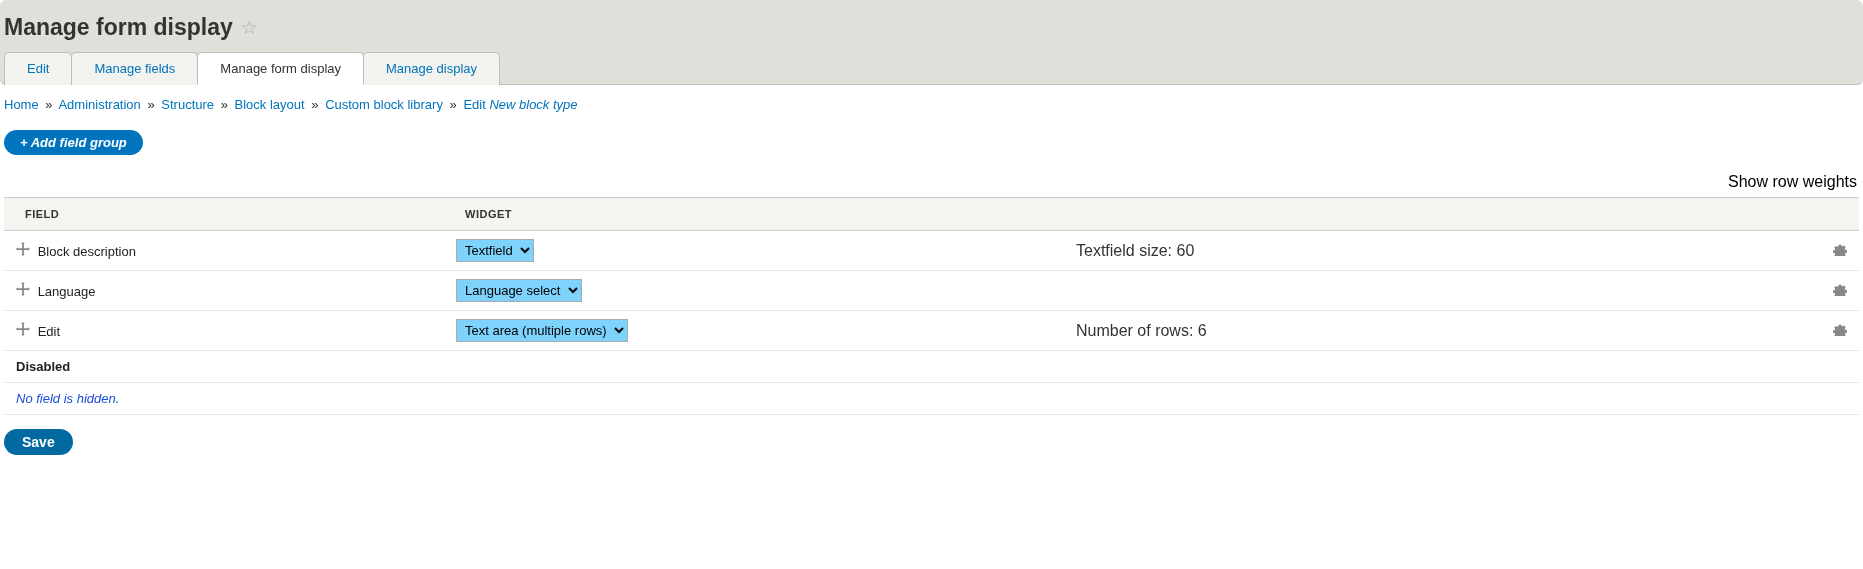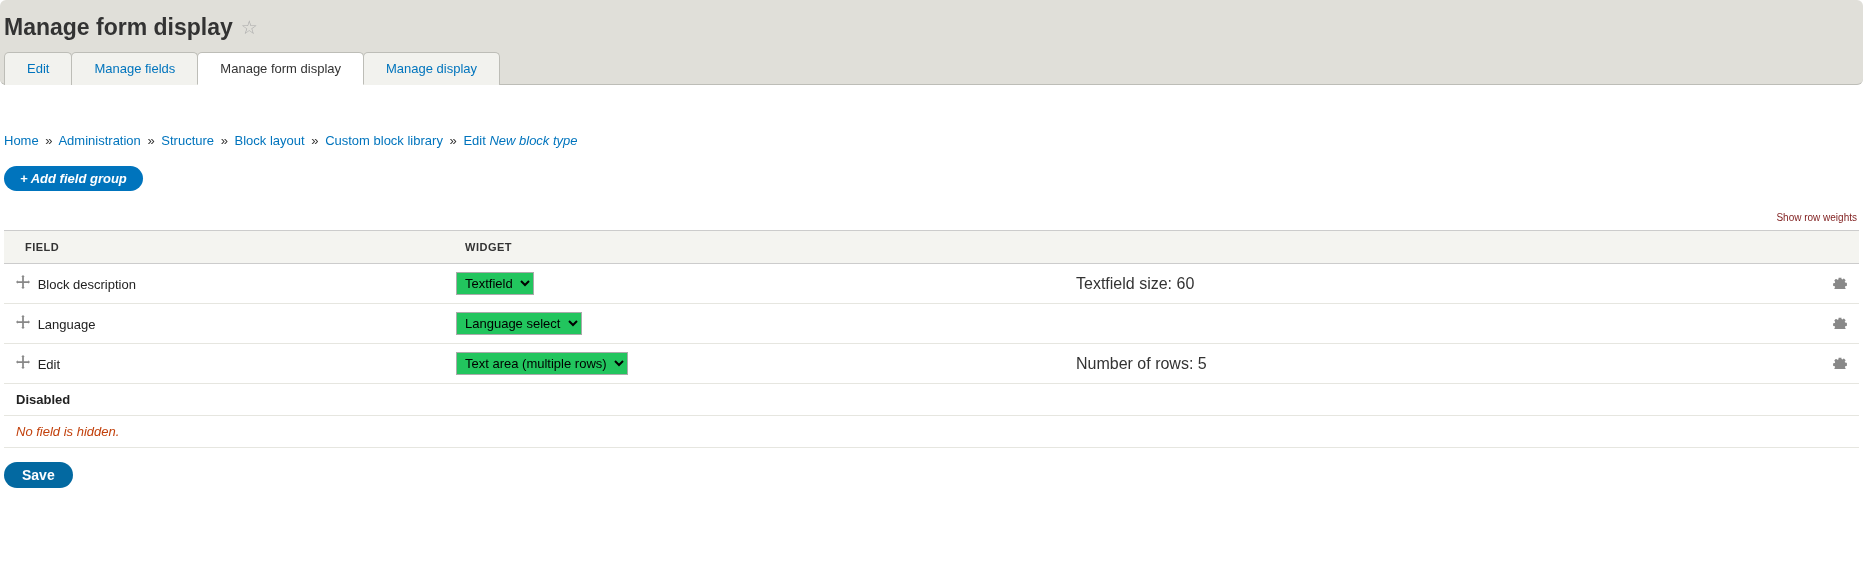--- a/index.html
+++ b/index.html
@@ -57,21 +57,20 @@
     border-bottom: 1px solid #fff;
     position: relative;
     z-index: 2;
   }
   .content {
     padding: 0 4px;
   }
   .breadcrumbs {
     padding: 12px 0 8px 0;
     color: #333;
-    margin-top: 36px;
   }
   .breadcrumbs a {
     color: #0074bd;
     text-decoration: none;
   }
   .breadcrumbs .sep {
     color: #333;
     padding: 0 3px;
   }
   .breadcrumbs .italic {
@@ -88,23 +87,23 @@
     margin: 10px 0 14px 0;
     border: none;
     cursor: pointer;
     font-style: italic;
   }
   .toolbar-right {
     text-align: right;
     padding: 4px 2px 6px 0;
   }
   .toolbar-right a {
-    color: #7f1d1d;
+    color: #000000;
     text-decoration: none;
-    font-size: 10px;
+    font-size: 16px;
   }
   table.fields {
     width: 100%;
     border-collapse: collapse;
   }
   table.fields thead th {
     text-align: left;
     padding: 10px 21px;
     background: #f4f4f0;
     border-top: 1px solid #ccc;
@@ -123,35 +122,35 @@
     color: #888;
     font-size: 15px;
     cursor: move;
     display: inline-block;
     width: 18px;
   }
   .drag-handle svg { width:14px; height:14px; fill:#888; }
   select.widget-select {
     font-size: 13px;
     padding: 2px 4px;
-    background: #22c55e;
+    background: #7dd3fc;
     border: 1px solid #aaa;
   }
   .summary-cell { font-size: 16px; color: #333; }
   .gear-cell { text-align: right; width: 40px; }
   .gear-icon { color: #888; cursor: pointer; }
   .gear-icon svg { width:14px; height:14px; fill:#888; }
   .region-row td {
     font-weight: 700;
     padding: 10px 12px;
     border-bottom: 1px solid #e6e6e0;
   }
   .empty-row td {
     font-style: italic;
-    color: #c2410c;
+    color: #1d4ed8;
     padding: 10px 12px;
     border-bottom: 1px solid #e6e6e0;
   }
   .save-btn {
     background: #0369a1;
     color: #fff;
     border-radius: 14px;
     padding: 5px 18px;
     font-size: 14px;
     font-weight: 700;
@@ -272,21 +271,21 @@
                 <path d="M8 0l2 2H9v5h5V6l2 2-2 2V9H9v5h1l-2 2-2-2h1V9H2v1L0 8l2-2v1h5V2H6z"></path>
               </svg>
           </span>
           <span>Edit</span>
         </td>
         <td>
           <select class="widget-select">
             <option>Text area (multiple rows)</option>
           </select>
         </td>
-        <td class="summary-cell">Number of rows: 5</td>
+        <td class="summary-cell">Number of rows: 6</td>
         <td class="gear-cell">
           <span class="gear-icon">
             <svg viewBox="0 0 16 16">
                 <path d="M8 5a3 3 0 100 6 3 3 0 000-6zm7.4 3.9l-1.6-.3a6 6 0 00-.4-1l.9-1.4a.5.5 0 00-.1-.6l-1.4-1.4a.5.5 0 00-.6-.1l-1.4.9a6 6 0 00-1-.4l-.3-1.6A.5.5 0 009.1 3H6.9a.5.5 0 00-.5.4l-.3 1.6a6 6 0 00-1 .4l-1.4-.9a.5.5 0 00-.6.1L1.7 6a.5.5 0 00-.1.6l.9 1.4a6 6 0 00-.4 1l-1.6.3a.5.5 0 00-.4.5v2.2c0 .2.2.4.4.5l1.6.3c.1.3.2.7.4 1l-.9 1.4a.5.5 0 00.1.6l1.4 1.4c.2.2.4.2.6.1l1.4-.9c.3.2.7.3 1 .4l.3 1.6c.1.2.3.4.5.4h2.2c.2 0 .4-.2.5-.4l.3-1.6c.3-.1.7-.2 1-.4l1.4.9c.2.1.4.1.6-.1l1.4-1.4a.5.5 0 00.1-.6l-.9-1.4c.2-.3.3-.7.4-1l1.6-.3a.5.5 0 00.4-.5V9.4a.5.5 0 00-.4-.5z"></path>
               </svg>
           </span>
         </td>
       </tr>
       <tr class="region-row">
         <td colspan="4">Disabled</td>

